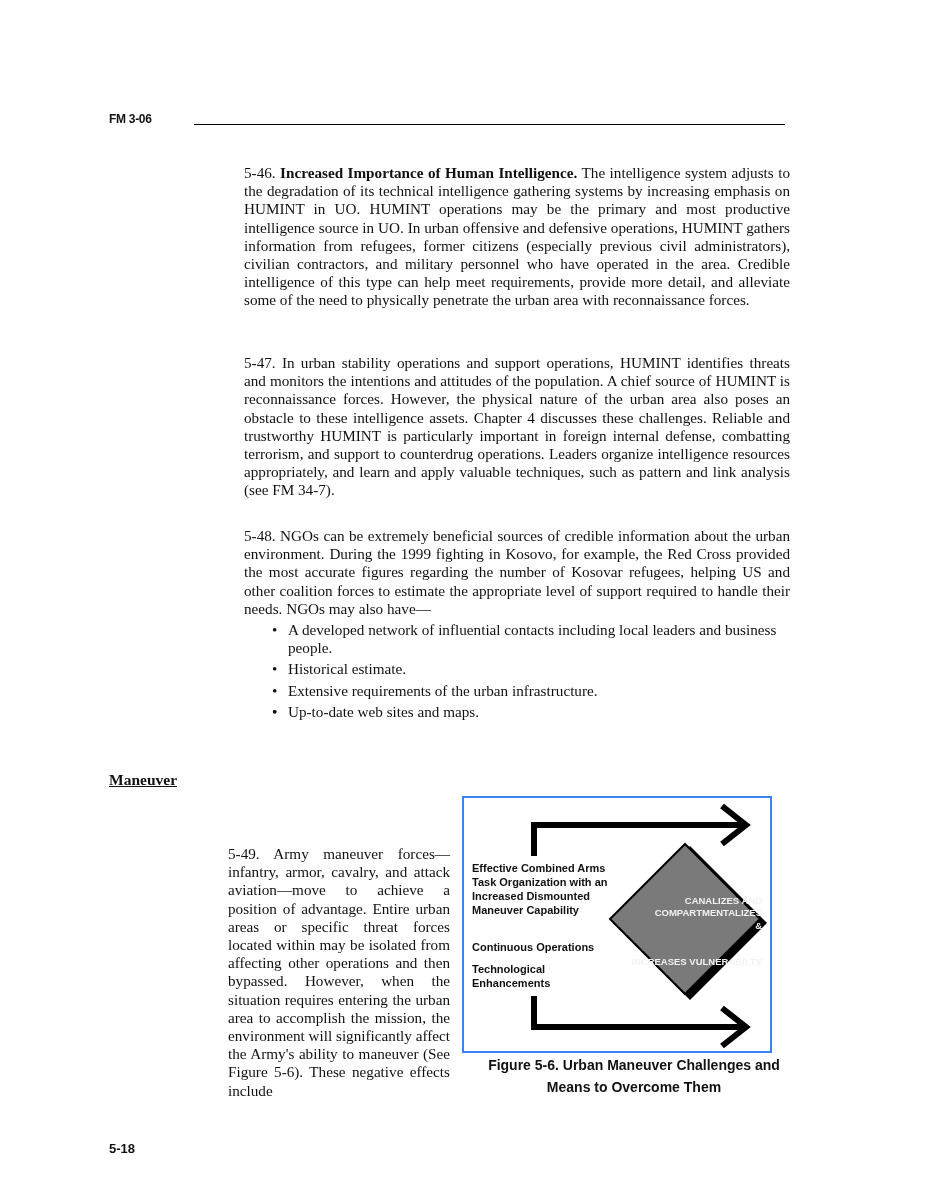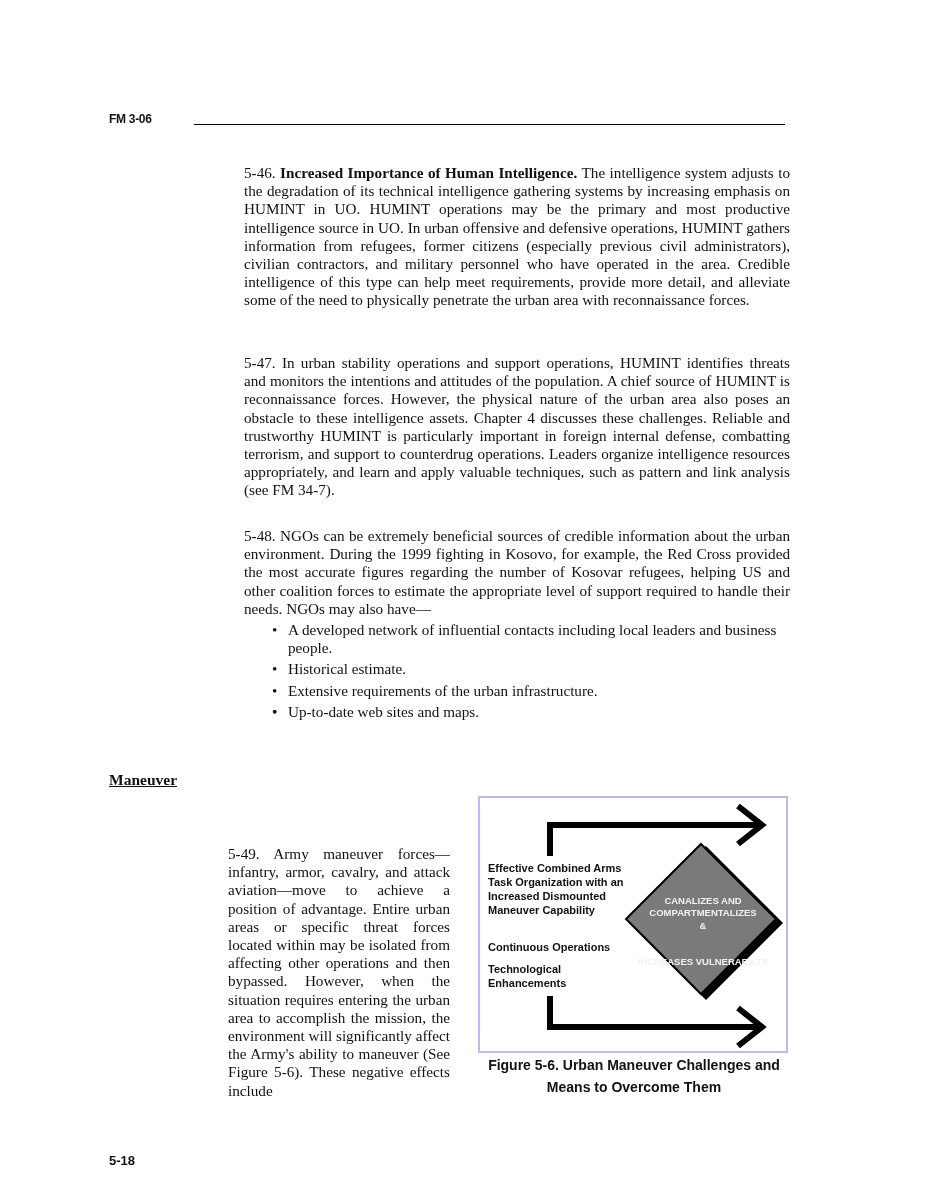--- a/index.html
+++ b/index.html
@@ -12,32 +12,32 @@
   p { margin: 0; }
   .p46 { top: 164px; }
   .p47 { top: 354px; }
   .p48 { top: 527px; }
   .bullets { list-style: none; margin: 0; padding: 0; }
   .bullets li { position: relative; padding-left: 44px; margin-top: 3px; text-align: left; }
   .bullets li .dot { position: absolute; left: 28px; top: 0; }
   .sect-head { position: absolute; left: 109px; top: 771px; font-family: "Liberation Serif", serif; font-weight: bold; font-size: 15.5px; text-decoration: underline; }
   .p49 { position: absolute; left: 228px; top: 797px; width: 222px; margin-top: 48px; }
   .p49 p { text-align: justify; }
-  .fig { position: absolute; left: 478px; top: 796px; width: 310px; height: 257px; border: 2px solid #c4b5fd; box-sizing: border-box; }
+  .fig { position: absolute; left: 462px; top: 796px; width: 310px; height: 257px; border: 2px solid #3b82f6; box-sizing: border-box; }
   .fig svg { position: absolute; left: 0; top: 0; }
   .fig-text { position: absolute; font-family: "Liberation Sans", sans-serif; font-weight: bold; font-size: 11px; line-height: 14px; color: #111; }
   .ft1 { left: 8px; top: 63px; width: 140px; }
   .ft2 { left: 8px; top: 142px; }
   .ft3 { left: 8px; top: 164px; width: 120px; }
-  .dia-text { position: absolute; left: 148px; width: 150px; text-align: center; font-family: "Liberation Sans", sans-serif; font-weight: bold; font-size: 9.5px; line-height: 12px; color: #f2f2f2; }
+  .dia-text { position: absolute; left: 148px; width: 150px; text-align: right; font-family: "Liberation Sans", sans-serif; font-weight: bold; font-size: 9.5px; line-height: 12px; color: #f2f2f2; }
   .dt1 { top: 97px; }
   .dt2 { top: 122px; }
   .dt3 { top: 142px; margin-top: 16px; }
   .caption { position: absolute; left: 478px; top: 1054px; width: 312px; text-align: center; font-family: "Liberation Sans", sans-serif; font-weight: bold; font-size: 14px; line-height: 22px; }
-  .footer { position: absolute; left: 109px; top: 1141px; font-family: "Liberation Sans", sans-serif; font-weight: bold; font-size: 13px; margin-top: 12px; }
+  .footer { position: absolute; left: 109px; top: 1141px; font-family: "Liberation Sans", sans-serif; font-weight: bold; font-size: 13px; }
   b { font-weight: bold; }
 </style>
 </head>
 <body>
 
 <div class="hdr">
   <span class="hdr-label">FM 3-06</span>
   <span class="hdr-rule"></span>
 </div>
 

